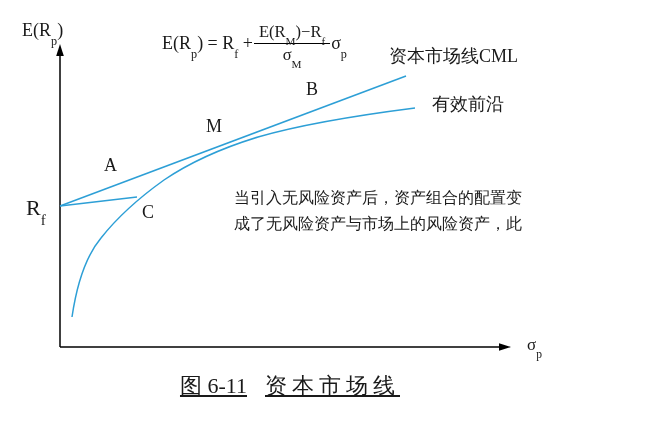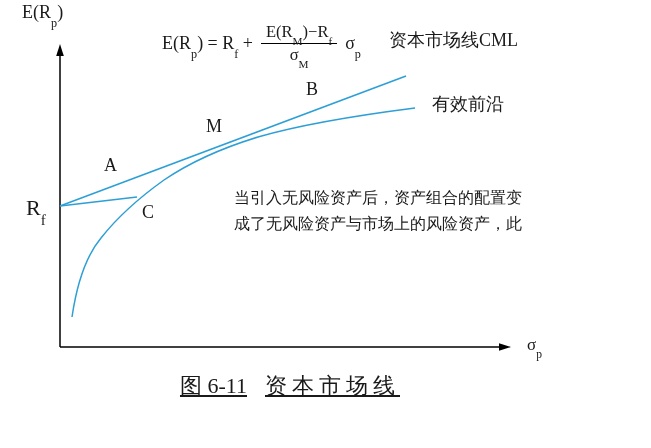--- a/index.html
+++ b/index.html
@@ -32,21 +32,21 @@
     align-items: center;
     font-size: 18px;
     text-align: center;
   }
   .formula .frag { white-space: nowrap; }
   .frac {
     display: inline-flex;
     flex-direction: column;
     align-items: center;
     font-size: 16.5px;
-    margin: 0 8px;
+    margin: 0 1px;
   }
   .frac .num {
     padding: 0 5px 1px 5px;
     border-bottom: 1.2px solid #000;
     white-space: nowrap;
   }
   .frac .den { padding-top: 1px; white-space: nowrap; }
   
   .curve-name { font-size: 18px; }
   
@@ -84,21 +84,21 @@
     <polygon points="511,347 499,343.2 499,350.8" fill="#000"></polygon>
 
     <line x1="60" y1="206" x2="406" y2="76" stroke="#2d9fd6" stroke-width="1.5"></line>
 
     <line x1="60" y1="206" x2="137" y2="197" stroke="#2d9fd6" stroke-width="1.5"></line>
 
     <path d="M 72 317 C 77 283 86 256 101 238 C 116 219 136 200 164 180
              C 192 161 222 148 258 137 C 296 126 352 116 415 108" fill="none" stroke="#2d9fd6" stroke-width="1.5"></path>
   </svg>
 
-  <div class="lbl math" style="left:22px; top:2px;">
+  <div class="lbl math" style="left:22px; top:20px;">
     <span>E(R</span><sub class="s">p</sub><span>)</span>
   </div>
 
   <div class="formula">
     <span class="frag"><span>E(R</span><sub class="s">p</sub><span>) = R</span><sub class="s">f</sub><span> +</span></span>
     <span class="frac">
       <span class="num"><span>E(R</span><sub class="s">M</sub><span>)−R</span><sub class="s">f</sub></span>
       <span class="den"><span>σ</span><sub class="s">M</sub></span>
     </span>
     <span class="frag"><span>σ</span><sub class="s">p</sub></span>
@@ -106,21 +106,21 @@
 
   <div class="lbl math" style="left:26px; top:195px; font-size:22px;">
     <span>R</span><sub class="s">f</sub><span></span>
   </div>
 
   <div class="lbl pt" style="left:104px; top:155px;">A</div>
   <div class="lbl pt" style="left:206px; top:116px;">M</div>
   <div class="lbl pt" style="left:306px; top:79px;">B</div>
   <div class="lbl pt" style="left:142px; top:202px;">C</div>
 
-  <div class="lbl curve-name" style="left:389px; top:28px;">资本市场线CML</div>
+  <div class="lbl curve-name" style="left:389px; top:44px;">资本市场线CML</div>
   <div class="lbl curve-name" style="left:432px; top:92px;">有效前沿</div>
 
   <div class="lbl math" style="left:527px; top:335px; font-size:17px;">
     <span>σ</span><sub class="s">p</sub><span></span>
   </div>
 
   <div class="annotation">
     <div>当引入无风险资产后，资产组合的配置变</div>
     <div>成了无风险资产与市场上的风险资产，此</div>
   </div>

